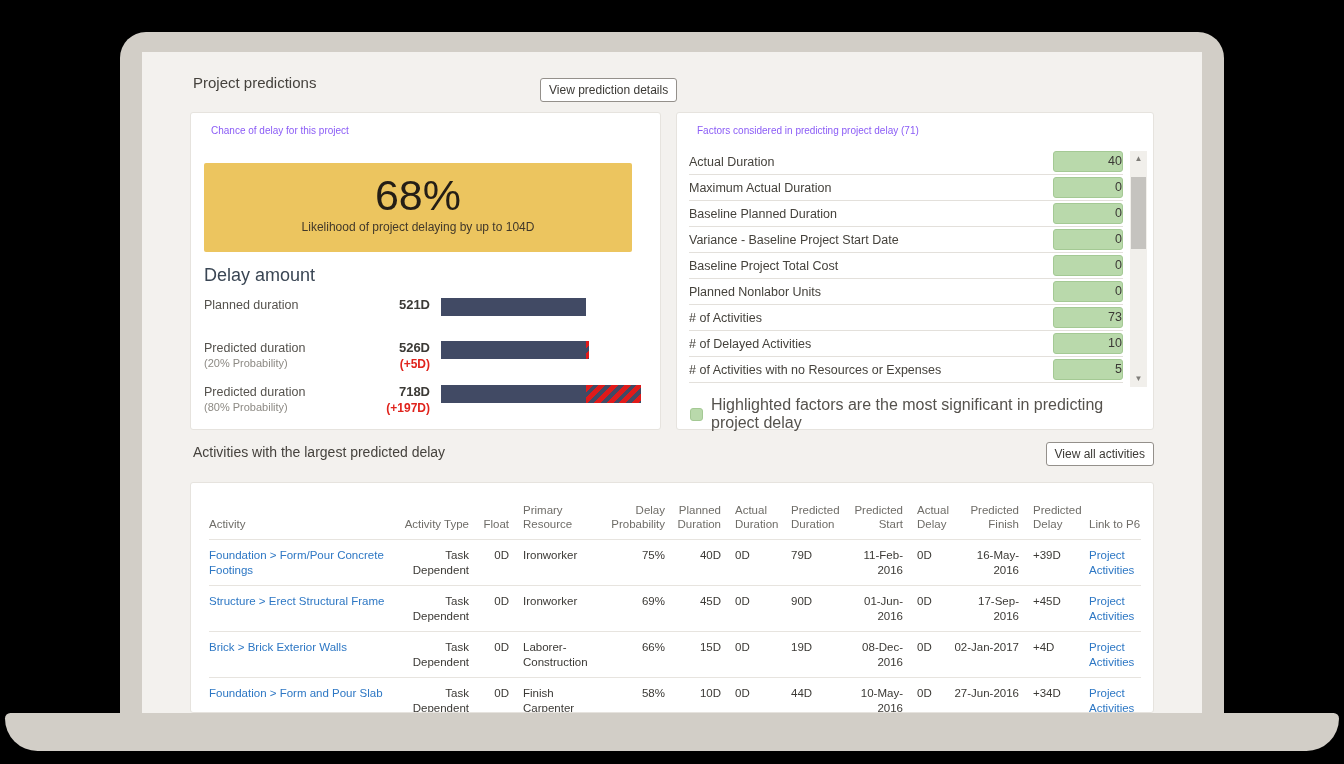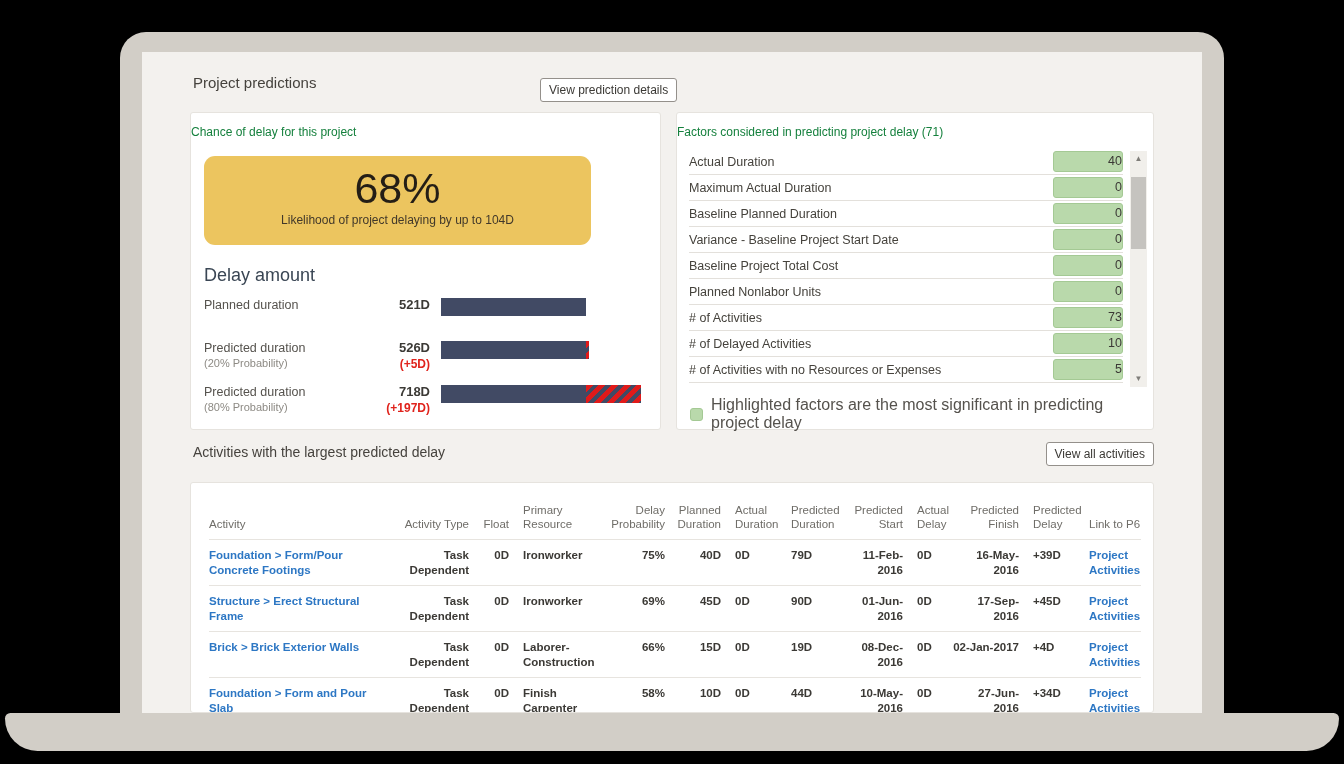--- a/index.html
+++ b/index.html
@@ -14,26 +14,26 @@
   .screen-content { position:absolute; left:22px; top:20px; width:1060px; height:661px;
     background:#f3f1ee; overflow:hidden; }
   .laptop-base { position:absolute; left:5px; top:713px; width:1334px; height:38px;
     background:#d2cec7; border-radius:6px 6px 36px 36px; }
 
   
   .section-title { position:absolute; font-size:15px; color:#45423d; }
   .btn { position:absolute; background:#fff; border:1px solid #94908b; border-radius:3px;
     font-size:12px; color:#3b3935; padding:4px 8px; cursor:pointer; white-space:nowrap; }
   .card { position:absolute; background:#fff; border:1px solid #e6e3de; border-radius:3px; }
-  .card-title { position:absolute; top:12px; left:0; font-size:12px; color:#15803d; }
+  .card-title { position:absolute; top:12px; left:20px; font-size:10px; color:#8b5cf6; }
 
   
   #chance-card { left:48px; top:60px; width:471px; height:318px; }
-  .banner { position:absolute; left:13px; top:43px; width:387px; height:89px;
-    background:#ecc55f; border-radius:11px; text-align:center; }
+  .banner { position:absolute; left:13px; top:50px; width:428px; height:89px;
+    background:#ecc55f; border-radius:2px; text-align:center; }
   .banner-pct { font-size:43px; color:#241e16; margin-top:8px; line-height:48px; }
   .banner-cap { font-size:12px; color:#41382a; margin-top:1px; }
   .delay-title { position:absolute; top:152px; left:13px; font-size:18px; color:#3a4654; }
   #delay-bars { position:absolute; top:184px; left:13px; right:12px; }
   .bar-row { display:flex; margin-bottom:12px; min-height:31px; }
   .bar-labels { width:147px; }
   .bl1 { font-size:12.5px; color:#55524d; line-height:16px; }
   .bl2 { font-size:11px; color:#8d8a84; line-height:15px; }
   .bar-values { width:90px; text-align:right; padding-right:11px; }
   .bv1 { font-size:13px; font-weight:700; color:#3c3a36; line-height:16px; }
@@ -66,21 +66,21 @@
   
   #activities-title { left:51px; top:392px; font-size:14px; }
   #view-all-btn { right:48px; top:390px; }
   #activities-card { left:48px; top:430px; width:964px; height:231px; overflow:hidden; }
   .activities-table { margin:0 14px 0 18px; border-collapse:collapse; table-layout:fixed;
     width:932px; }
   .activities-table th { font-size:11.5px; color:#6f6d68; font-weight:400;
     vertical-align:bottom; padding:20px 0 8px; line-height:14px; }
   .activities-table td { font-size:11.5px; color:#3b3935; vertical-align:top;
     padding:8px 0 7px; line-height:15px; }
-  .activities-table tbody tr { border-top:1px solid #e7e4df;font-weight:bold; }
+  .activities-table tbody tr { border-top:1px solid #e7e4df; }
   .al-left { text-align:left; } .al-right { text-align:right; }
   .pl { padding-left:14px !important; }
   .nw { white-space:nowrap; }
   .tlink { color:#2d77c4; cursor:pointer; }
 </style>
 </head>
 <body>
 
 <div class="laptop-screen">
   <div class="screen-content">

